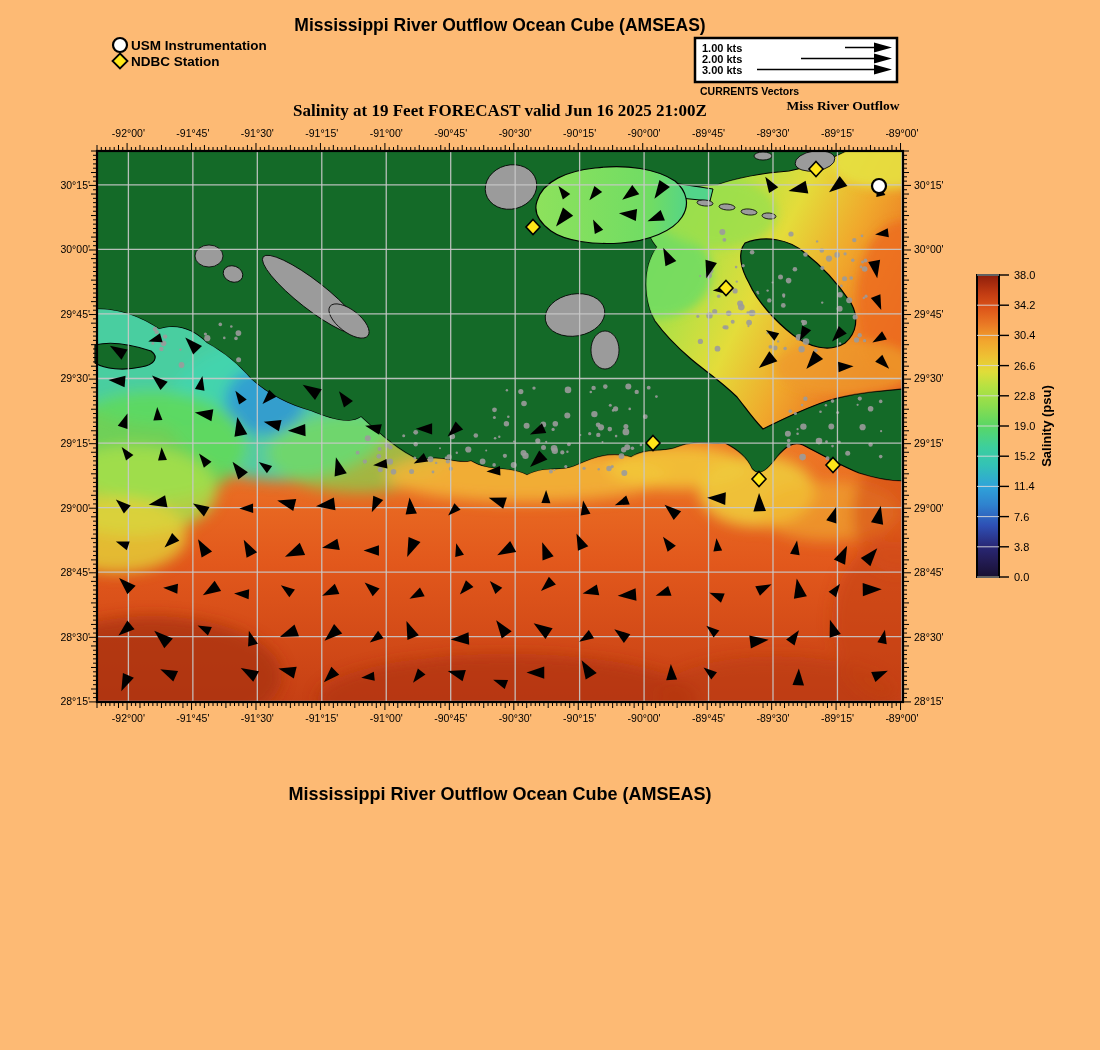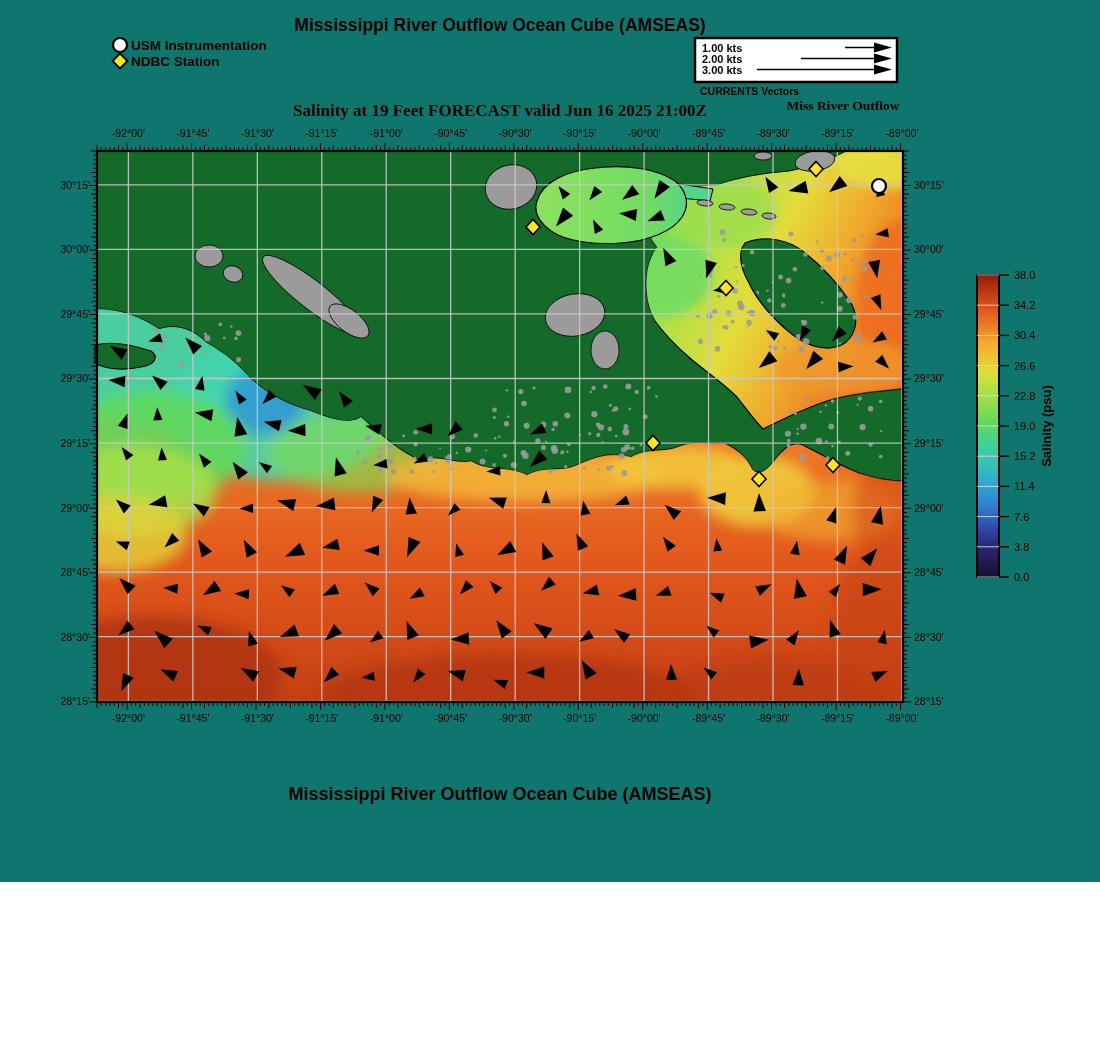--- a/index.html
+++ b/index.html
@@ -1,16 +1,16 @@
 <!DOCTYPE html>
 <html><head>
 <meta charset="utf-8">
 <style>
   html,body{margin:0;padding:0;background:#ffffff;}
-  .page{position:relative;width:1100px;height:882px;background:#0f766e;overflow:hidden;
+  .page{position:relative;width:1100px;height:1050px;background:#fdba74;overflow:hidden;
         font-family:"Liberation Sans",sans-serif;}
   svg{display:block;}
   .t-title{font:bold 17.5px "Liberation Sans",sans-serif;fill:#000;}
   .t-sub{font:bold 17px "Liberation Serif",serif;fill:#000;}
   .t-leg{font:bold 13.5px "Liberation Sans",sans-serif;fill:#000;}
   .t-vs{font:bold 11px "Liberation Sans",sans-serif;fill:#000;}
   .t-cap{font:bold 10.5px "Liberation Sans",sans-serif;fill:#000;}
   .t-ann{font:bold 13.5px "Liberation Serif",serif;fill:#000;}
   .t-tick{font:10.5px "Liberation Sans",sans-serif;fill:#000;}
   .t-cbtick{font:11px "Liberation Sans",sans-serif;fill:#000;}

